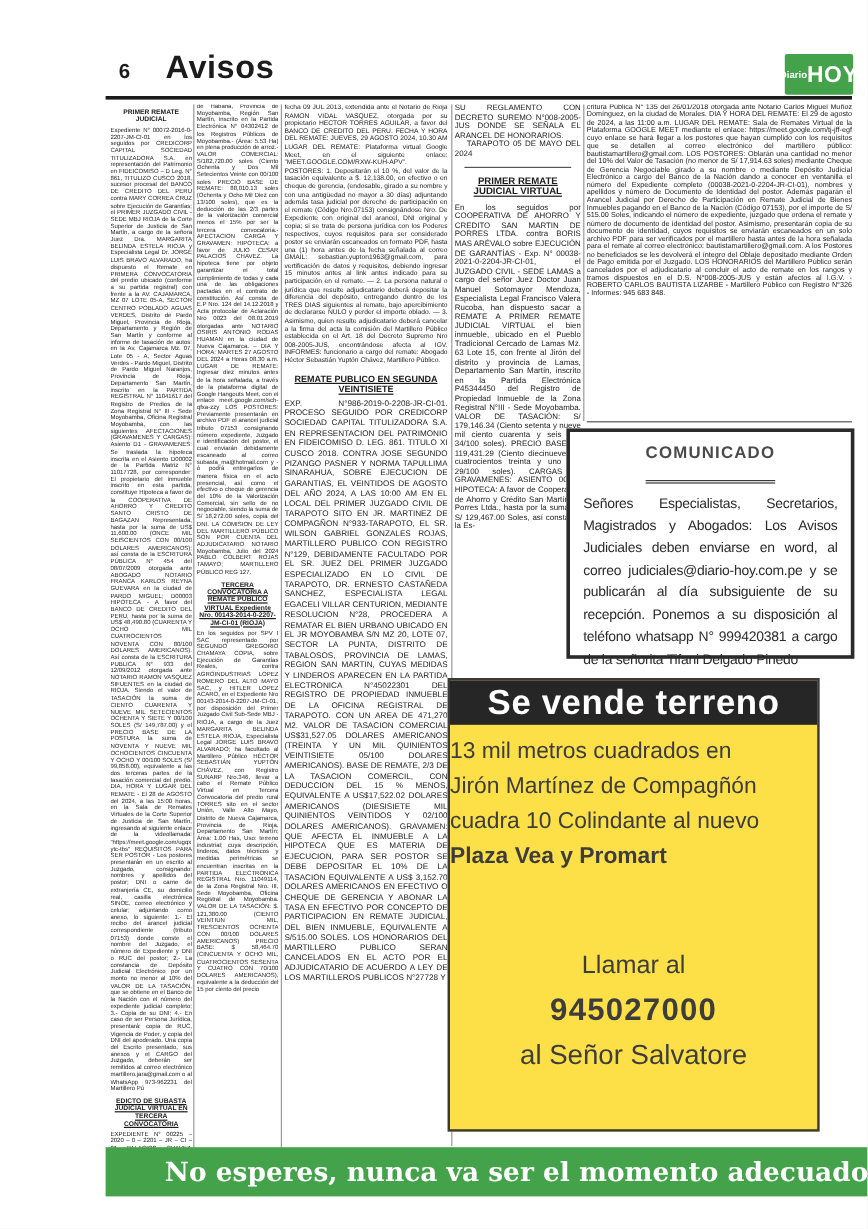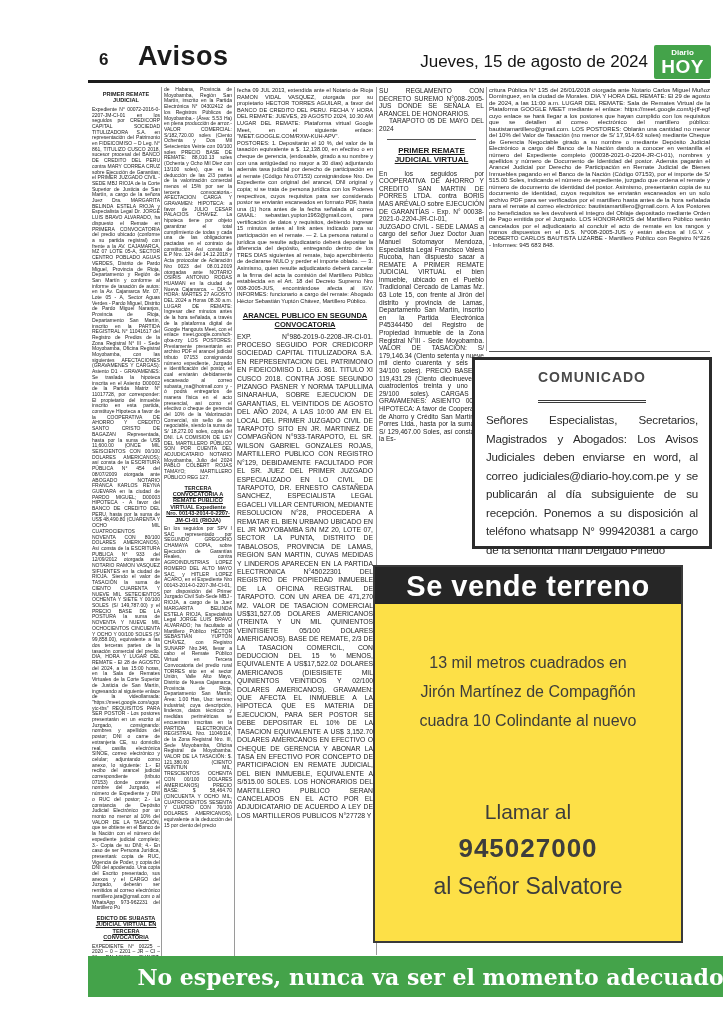--- a/index.html
+++ b/index.html
@@ -3,21 +3,21 @@
 <meta charset="utf-8">
 <style>
   html,body{margin:0;padding:0;background:#f2f2f2;}
   #page{position:relative;width:723px;height:1024px;background:#ffffff;margin:0 auto;
         font-family:"Liberation Sans",sans-serif;color:#1b1b1b;overflow:hidden;}
   
   .pagenum{position:absolute;left:99px;top:50px;font-size:17px;font-weight:bold;}
   .section{position:absolute;left:138px;top:41px;font-size:27px;font-weight:bold;letter-spacing:.5px;}
   .issuedate{position:absolute;left:400px;top:52px;width:248px;text-align:right;font-size:17px;color:#141414;}
   .logo{position:absolute;left:654px;top:45px;width:57px;height:34px;background:#44a34a;border-radius:2px;
-        display:flex;flex-direction:column;align-items:center;justify-content:center;}
+        display:flex;flex-direction:row;align-items:center;justify-content:center;}
   .logo .top{font-size:8px;font-weight:bold;color:#fff;line-height:9px;}
   .logo .main{font-size:19px;font-weight:900;color:#fff;line-height:19px;letter-spacing:.5px;}
   .headrule{position:absolute;left:88px;top:80px;width:622px;height:3px;background:#1c1c1c;}
   
   .col{position:absolute;overflow:hidden;}
   .tiny{font-size:5px;line-height:5.7px;text-align:justify;word-break:break-word;overflow-wrap:anywhere;}
   .c3a{font-size:5.6px;line-height:6.6px;}
   .c3b{font-size:6.8px;line-height:8.4px;}
   .c4{font-size:6.6px;line-height:7.6px;}
   .c5{font-size:6px;line-height:6.45px;}
@@ -32,39 +32,38 @@
   .comunicado{position:absolute;left:472px;top:357px;width:240px;height:192px;border:3px solid #2b2b2b;
               background:#fff;box-sizing:border-box;padding:9px 11px 0 11px;}
   .comunicado .title{text-align:center;margin:0 auto 8px auto;width:108px;font-size:14px;font-weight:bold;
               color:#4a4a4a;letter-spacing:1px;border-bottom:3px double #3a3a3a;padding-bottom:15px;}
   .comunicado .body{font-size:11.6px;line-height:18.5px;color:#2a2a2a;text-align:justify;letter-spacing:-.2px;}
   
   .landad{position:absolute;left:373px;top:565px;width:310px;height:378px;border:2px solid #3a3a3a;
           background:#fde047;box-sizing:border-box;}
   .landad .band{height:37px;background:#262626;display:flex;align-items:center;justify-content:center;}
   .landad .band .t{color:#fff;font-size:29px;font-weight:bold;letter-spacing:.5px;line-height:34px;}
-  .landad .bodyblock{margin-top:44px;text-align:center;color:#3d3d3d;font-size:16px;line-height:29px;}
+  .landad .bodyblock{margin-top:8px;color:#3d3d3d;font-size:19px;line-height:29px;}
   .landad .bold{font-weight:bold;}
   .landad .callblock{margin-top:62px;text-align:center;color:#3d3d3d;}
   .landad .call{font-size:21px;line-height:30px;}
   .landad .phone{font-size:26px;font-weight:bold;line-height:42px;letter-spacing:1px;}
   .landad .contact{font-size:23px;line-height:34px;}
   
   .banner{position:absolute;left:88px;top:956px;width:597px;height:41px;background:#44a34a;
           display:flex;align-items:center;justify-content:center;padding-left:44px;}
   .banner .txt{font-family:"DejaVu Serif",serif;font-weight:bold;color:#fff;font-size:22px;}
 </style>
 </head>
 <body>
 
 <div id="page">
 
   <div class="pagenum">6</div>
   <div class="section">Avisos</div>
-  <div class="issuedate">Jueves, 15 de agosto de 2024</div>
   <div class="logo">
     <div class="top">Diario</div>
     <div class="main">HOY</div>
   </div>
   <div class="headrule"></div>
 
   <div class="divider" style="left:161px;top:87px;height:888px;"></div>
   <div class="divider" style="left:234px;top:87px;height:888px;"></div>
   <div class="divider" style="left:376px;top:87px;height:868px;"></div>
   <div class="divider" style="left:486px;top:87px;height:264px;"></div>
@@ -77,21 +76,21 @@
   </div>
 
   <div class="col tiny" style="left:164px;top:87px;width:68px;height:888px;">
     <div>de Habana, Provincia de Moyobamba, Región San Martín, inscrito en la Partida Electrónica N° 04302412 de los Registros Públicos de Moyobamba.- (Área: 5.53 Ha) en plena producción de arroz.- VALOR COMERCIAL: S/182,720.00 soles (Ciento Ochenta y Dos Mil Setecientos Veinte con 00/100 soles PRECIO BASE DE REMATE: 88,010.13 soles (Ochenta y Ocho Mil Diez con 13/100 soles), que es la deducción de las 2/3 partes de la valorización comercial menos el 15% por ser la tercera convocatoria.- AFECTACION CARGA Y GRAVAMEN: HIPOTECA: a favor de JULIO CESAR PALACIOS CHAVEZ. La hipoteca tiene por objeto garantizar el total cumplimiento de todas y cada una de las obligaciones pactadas en el contrato de constitución. Así consta de E.P Nro. 124 del 14.12.2018 y Acta protocolar de Aclaración Nro 0023 del 08.01.2019 otorgadas ante NOTARIO OSIRIS ANTONIO RODAS HUAMAN en la ciudad de Nueva Cajamarca. – DIA Y HORA: MARTES 27 AGOSTO DEL 2024 a Horas 08.30 a.m. LUGAR DE REMATE: Ingresar diez minutos antes de la hora señalada, a través de la plataforma digital de Google Hangouts Meet, con el enlace meet.google.com/sch-qfxa-zzy LOS POSTORES: Previamente presentarán en archivo PDF el arancel judicial tributo 07153 consignando número expediente, Juzgado e identificación del postor, el cual enviarán debidamente escaneado al correo subasta_ma@hotmail.com y - ó podrá entregarlos de manera física en el acto presencial, así como el efectivo o cheque de gerencia del 10% de la Valorización Comercial, sin sello de no negociable, siendo la suma de S/ 18,272.00 soles, copia del DNI. LA COMISION DE LEY DEL MARTILLERO PÚBLICO SON POR CUENTA DEL ADJUDICATARIO NOTARIO Moyobamba, Julio del 2024 PABLO COLBERT ROJAS TAMAYO; MARTILLERO PÚBLICO REG 127.</div>
     <div class="h-sm h-u">TERCERA CONVOCATORIA A REMATE PÚBLICO VIRTUAL Expediente Nro. 00143-2014-0-2207-JM-CI-01 (RIOJA)</div>
     <div>En los seguidos por SPV I SAC representado por SEGUNDO GREGORIO CHAMAYA COPIA, sobre Ejecución de Garantías Reales, contra AGROINDUSTRIAS LOPEZ ROMERO DEL ALTO MAYO SAC, y HITLER LOPEZ ACARO, en el Expediente Nro 00143-2014-0-2207-JM-CI-01, por disposición del Primer Juzgado Civil Sub-Sede MBJ - RIOJA, a cargo de la Juez MARGARITA BELINDA ESTELA RIOJA, Especialista Legal JORGE LUIS BRAVO ALVARADO; ha facultado al Martillero Público HÉCTOR SEBASTIÁN YUPTÓN CHÁVEZ, con Registro SUNARP Nro.346, llevar a cabo el Remate Público Virtual en Tercera Convocatoria del predio rural TORRES sito en el sector Unión, Valle Alto Mayo, Distrito de Nueva Cajamarca, Provincia de Rioja, Departamento San Martín; Área: 1.00 Has, Uso: terreno industrial; cuya descripción, linderos, datos técnicos y medidas perimétricas se encuentran inscritas en la PARTIDA ELECTRONICA REGISTRAL Nro. 11049114, de la Zona Registral Nro. III, Sede Moyobamba, Oficina Registral de Moyobamba. VALOR DE LA TASACIÓN: $. 121,380.00 (CIENTO VEINTIUN MIL, TRESCIENTOS OCHENTA CON 00/100 DOLARES AMERICANOS) PRECIO BASE: $ 58,464.70 (CINCUENTA Y OCHO MIL, CUATROCIENTOS SESENTA Y CUATRO CON 70/100 DOLARES AMERICANOS), equivalente a la deducción del 15 por ciento del precio</div>
   </div>
 
   <div class="col" style="left:237px;top:87px;width:136px;height:868px;">
     <div class="tiny c3a">fecha 09 JUL 2013, extendida ante el Notario de Rioja RAMON VIDAL VASQUEZ, otorgada por su propietario HECTOR TORRES AGUILAR, a favor del BANCO DE CREDITO DEL PERU. FECHA Y HORA DEL REMATE: JUEVES, 29 AGOSTO 2024, 10.30 AM LUGAR DEL REMATE: Plataforma virtual Google Meet, en el siguiente enlace: "MEET.GOOGLE.COM/RXW-KUH-APV". POSTORES: 1. Depositarán el 10 %, del valor de la tasación equivalente a $. 12,138.00, en efectivo o en cheque de gerencia, (endosable, girado a su nombre y con una antigüedad no mayor a 30 días) adjuntando además tasa judicial por derecho de participación en el remate (Código Nro.07153) consignándose Nro. De Expediente con original del arancel, DNI original y copia; si se trata de persona jurídica con los Poderes respectivos, cuyos requisitos para ser considerado postor se enviarán escaneados en formato PDF, hasta una (1) hora antes de la fecha señalada al correo GMAIL: sebastian.yupton1963@gmail.com, para vertificación de datos y requisitos, debiendo ingresar 15 minutos antes al link antes indicado para su participación en el remate. — 2. La persona natural o jurídica que resulte adjudicatario deberá depositar la diferencia del depósito, entregando dentro de los TRES DIAS siguientes al remate, bajo apercibimiento de declararse NULO y perder el importe oblado. — 3. Asimismo, quien resulte adjudicatario deberá cancelar a la firma del acta la comisión del Martillero Público establecida en el Art. 18 del Decreto Supremo Nro 008-2005-JUS, encontrándose afecta al IGV. INFORMES: funcionario a cargo del remate: Abogado Héctor Sebastián Yuptón Chávez, Martillero Público.</div>
-    <div class="h-sm h-u h-c3">ARANCEL PUBLICO EN SEGUNDA CONVOCATORIA</div>
+    <div class="h-sm h-u h-c3">REMATE PUBLICO EN SEGUNDA VEINTISIETE</div>
     <div class="tiny c3b">EXP. N°986-2019-0-2208-JR-CI-01. PROCESO SEGUIDO POR CREDICORP SOCIEDAD CAPITAL TITULIZADORA S.A. EN REPRESENTACION DEL PATRIMONIO EN FIDEICOMISO D. LEG. 861. TITULO XI CUSCO 2018. CONTRA JOSE SEGUNDO PIZANGO PASNER Y NORMA TAPULLIMA SINARAHUA, SOBRE EJECUCION DE GARANTIAS, EL VEINTIDOS DE AGOSTO DEL AÑO 2024, A LAS 10:00 AM EN EL LOCAL DEL PRIMER JUZGADO CIVIL DE TARAPOTO SITO EN JR. MARTINEZ DE COMPAGÑON N°933-TARAPOTO, EL SR. WILSON GABRIEL GONZALES ROJAS, MARTILLERO PUBLICO CON REGISTRO N°129, DEBIDAMENTE FACULTADO POR EL SR. JUEZ DEL PRIMER JUZGADO ESPECIALIZADO EN LO CIVIL DE TARAPOTO, DR. ERNESTO CASTAÑEDA SANCHEZ, ESPECIALISTA LEGAL EGACELI VILLAR CENTURION, MEDIANTE RESOLUCION N°28, PROCEDERA A REMATAR EL BIEN URBANO UBICADO EN EL JR MOYOBAMBA S/N MZ 20, LOTE 07, SECTOR LA PUNTA, DISTRITO DE TABALOSOS, PROVINCIA DE LAMAS, REGION SAN MARTIN, CUYAS MEDIDAS Y LINDEROS APARECEN EN LA PARTIDA ELECTRONICA N°45022301 DEL REGISTRO DE PROPIEDAD INMUEBLE DE LA OFICINA REGISTRAL DE TARAPOTO. CON UN AREA DE 471,270 M2. VALOR DE TASACION COMERCIAL US$31,527.05 DOLARES AMERICANOS (TREINTA Y UN MIL QUINIENTOS VEINTISIETE 05/100 DOLARES AMERICANOS). BASE DE REMATE, 2/3 DE LA TASACION COMERCIL, CON DEDUCCION DEL 15 % MENOS, EQUIVALENTE A US$17,522.02 DOLARES AMERICANOS (DIESISIETE MIL QUINIENTOS VEINTIDOS Y 02/100 DOLARES AMERICANOS). GRAVAMEN: QUE AFECTA EL INMUEBLE A LA HIPOTECA QUE ES MATERIA DE EJECUCION, PARA SER POSTOR SE DEBE DEPOSITAR EL 10% DE LA TASACION EQUIVALENTE A US$ 3,152.70 DOLARES AMERICANOS EN EFECTIVO O CHEQUE DE GERENCIA Y ABONAR LA TASA EN EFECTIVO POR CONCEPTO DE PARTICIPACION EN REMATE JUDICIAL, DEL BIEN INMUEBLE, EQUIVALENTE A S/515.00 SOLES. LOS HONORARIOS DEL MARTILLERO PUBLICO SERAN CANCELADOS EN EL ACTO POR EL ADJUDICATARIO DE ACUERDO A LEY DE LOS MARTILLEROS PUBLICOS N°27728 Y</div>
   </div>
 
   <div class="col tiny c4" style="left:379px;top:87px;width:105px;height:478px;">
     <div>SU REGLAMENTO CON DECRETO SUREMO N°008-2005-JUS DONDE SE SEÑALA EL ARANCEL DE HONORARIOS.</div>
     <div style="text-indent:10px;">TARAPOTO 05 DE MAYO DEL 2024</div>
     <hr class="minirule">
     <div class="h-sm h-u h-c4">PRIMER REMATE JUDICIAL VIRTUAL</div>
     <div>En los seguidos por COOPERATIVA DE AHORRO Y CREDITO SAN MARTIN DE PORRES LTDA. contra BORIS MAS ARÉVALO sobre EJECUCIÓN DE GARANTÍAS - Exp. N° 00038-2021-0-2204-JR-CI-01, el JUZGADO CIVIL - SEDE LAMAS a cargo del señor Juez Doctor Juan Manuel Sotomayor Mendoza, Especialista Legal Francisco Valera Rucoba, han dispuesto sacar a REMATE A PRIMER REMATE JUDICIAL VIRTUAL el bien inmueble, ubicado en el Pueblo Tradicional Cercado de Lamas Mz. 63 Lote 15, con frente al Jirón del distrito y provincia de Lamas, Departamento San Martín, inscrito en la Partida Electrónica P45344450 del Registro de Propiedad Inmueble de la Zona Registral N°III - Sede Moyobamba. VALOR DE TASACIÓN: S/ 179,146.34 (Ciento setenta y nueve mil ciento cuarenta y seis con 34/100 soles). PRECIO BASE: S/ 119,431.29 (Ciento diecinueve mil cuatrocientos treinta y uno con 29/100 soles). CARGAS Y GRAVAMENES: ASIENTO 00004 HIPOTECA: A favor de Cooperativa de Ahorro y Crédito San Martín de Porres Ltda., hasta por la suma de S/ 129,467.00 Soles, así consta de la Es-</div>
   </div>
@@ -107,20 +106,21 @@
   </div>
 
   <div class="landad">
     <div class="band">
       <div class="t">Se vende terreno</div>
     </div>
     <div class="bodyblock">
       <div>13 mil metros cuadrados en</div>
       <div>Jirón Martínez de Compagñón</div>
       <div>cuadra 10 Colindante al nuevo</div>
+      <div class="bold">Plaza Vea y Promart</div>
     </div>
     <div class="callblock">
       <div class="call">Llamar al</div>
       <div class="phone">945027000</div>
       <div class="contact">al Señor Salvatore</div>
     </div>
   </div>
 
   <div class="banner">
     <div class="txt">No esperes, nunca va ser el momento adecuado</div>

